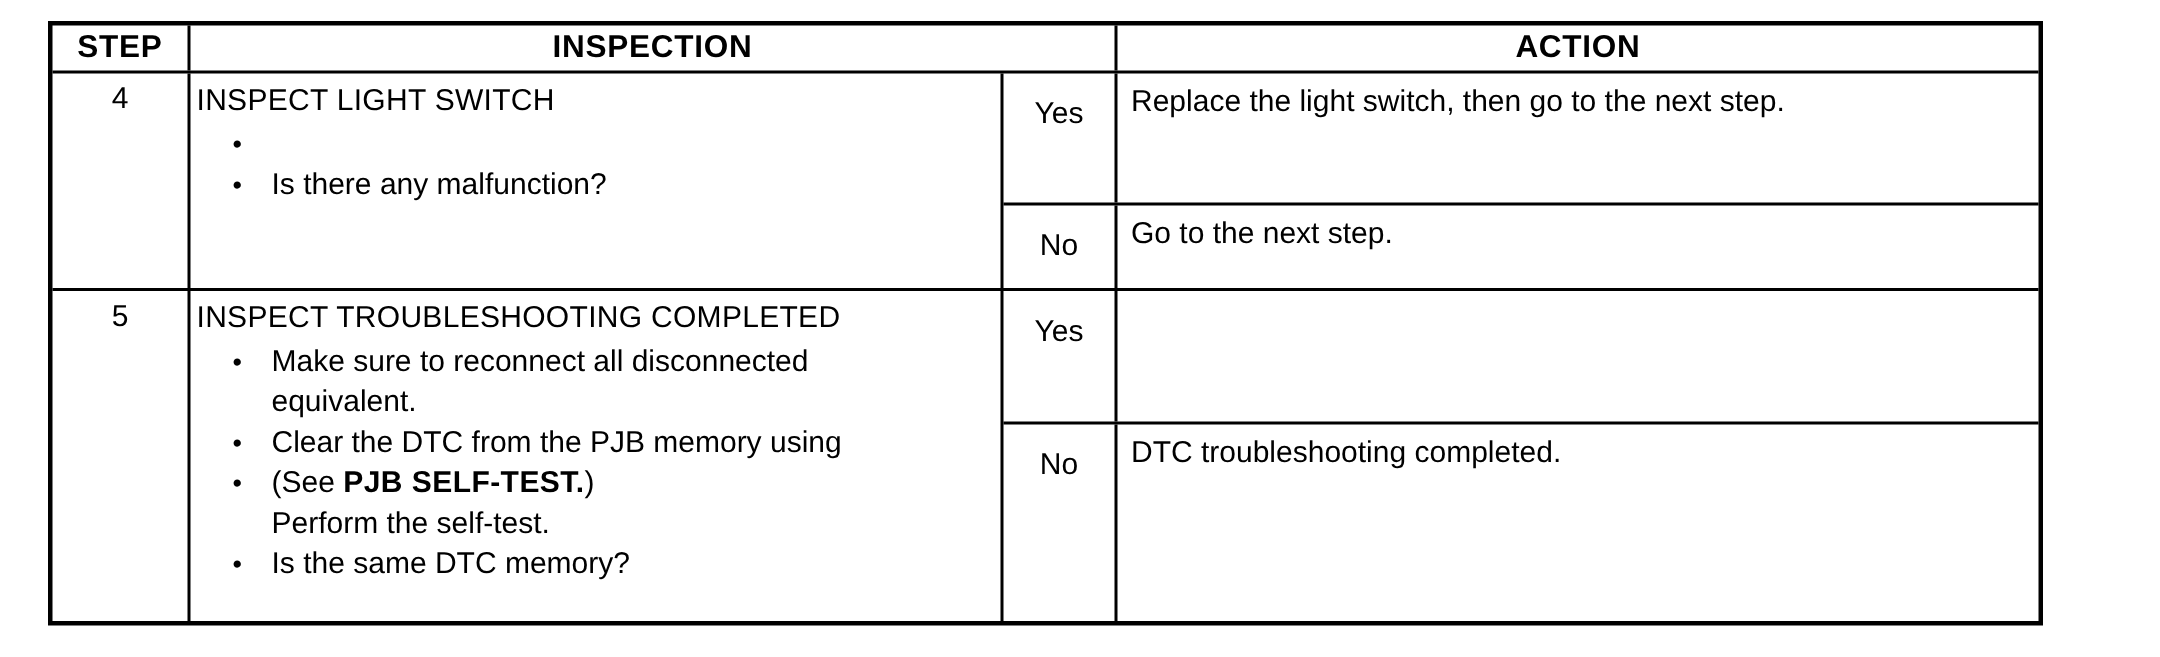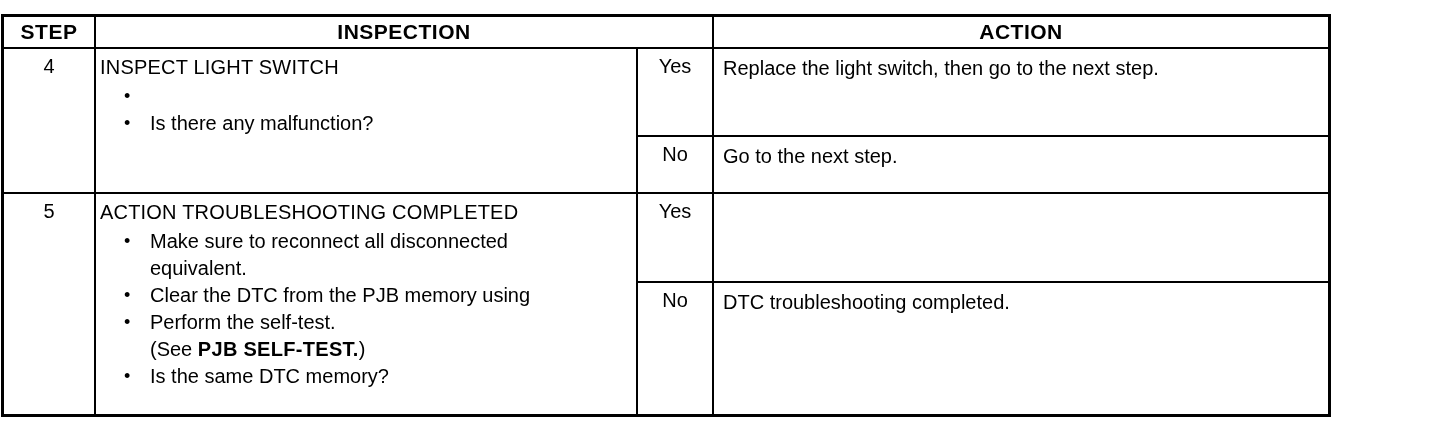--- a/index.html
+++ b/index.html
@@ -11,21 +11,21 @@
   }
   .page {
     position: relative;
     width: 1440px;
     height: 438px;
     background: #ffffff;
     overflow: hidden;
   }
   .ts-table {
     position: absolute;
-    left: 1px;
+    left: 32px;
     top: 14px;
     width: 1330px;
     height: 403px;
     border: 3px solid #000000;
     box-sizing: border-box;
     display: flex;
     flex-direction: column;
     background: #ffffff;
   }
   .ts-table *, .ts-table *::before, .ts-table *::after { box-sizing: border-box; }
@@ -89,21 +89,21 @@
   .branch { display: flex; }
   .branch-divider { border-bottom: 2px solid #000000; }
   .row-4 .branch-yes { height: 88px; }
   .row-5 .branch-yes { height: 89px; }
   .branch-no { flex: 1; }
 
   .c-answer {
     width: 76px;
     border-right: 2px solid #000000;
     text-align: center;
-    padding-top: 6px;
+    padding-top: 16px;
     font-size: 20px;
   }
   .c-action {
     flex: 1;
     padding: 6px 16px 0 9px;
     font-size: 20px;
     line-height: 26px;
   }
 </style>
 </head>
@@ -140,39 +140,39 @@
         <div class="branch branch-no">
           <div class="c-answer">No</div>
           <div class="c-action">Go to the next step.</div>
         </div>
       </div>
     </div>
 
     <div class="body-row row-5">
       <div class="c-step">5</div>
       <div class="c-inspection">
-        <div class="insp-title">ACTION TROUBLESHOOTING COMPLETED</div>
+        <div class="insp-title">INSPECT TROUBLESHOOTING COMPLETED</div>
         <div class="bullet">
           <span class="dot">•</span>
           <span class="btext">
             <span class="bline">Make sure to reconnect all disconnected</span>
             <span class="bline">equivalent.</span>
           </span>
         </div>
         <div class="bullet">
           <span class="dot">•</span>
           <span class="btext">
             <span class="bline">Clear the DTC from the PJB memory using</span>
           </span>
         </div>
         <div class="bullet">
           <span class="dot">•</span>
           <span class="btext">
+            <span class="bline"><span>(See </span><b>PJB SELF-TEST.</b><span>)</span></span>
             <span class="bline">Perform the self-test.</span>
-            <span class="bline"><span>(See </span><b>PJB SELF-TEST.</b><span>)</span></span>
           </span>
         </div>
         <div class="bullet">
           <span class="dot">•</span>
           <span class="btext">
               <span class="bline">Is the same DTC memory?</span>
             </span>
         </div>
       </div>
       <div class="c-branches">

